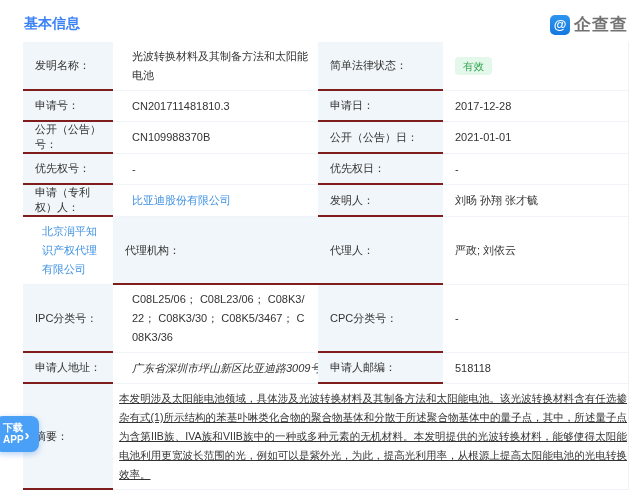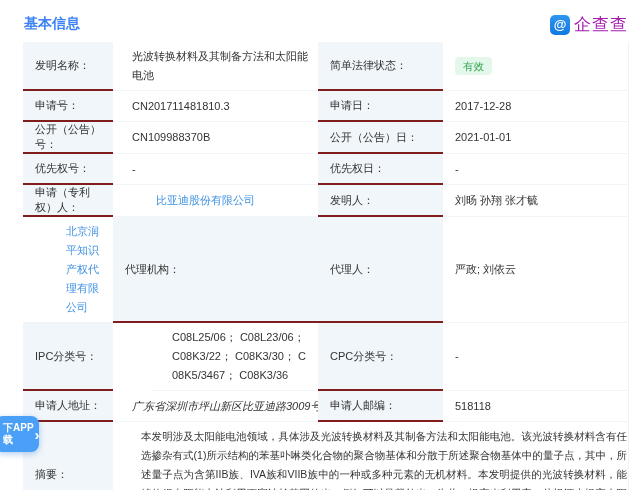--- a/index.html
+++ b/index.html
@@ -17,49 +17,50 @@
   .brand{
     position:absolute;top:13px;right:12px;
     display:flex;align-items:center;gap:4px;
   }
   .brand-icon{
     width:20px;height:20px;border-radius:5px;
     background:linear-gradient(180deg,#2d95f0,#1479df);
     color:#fff;font-size:13px;font-weight:700;
     display:flex;align-items:center;justify-content:center;
   }
-  .brand-name{font-size:17px;font-weight:400;color:#a21caf;letter-spacing:1px;}
+  .brand-name{font-size:17px;font-weight:700;color:#737373;letter-spacing:1px;}
 
   
   .info-table{
     position:absolute;top:42px;left:23px;width:605px;
     border-right:1px solid #eef3f7;
   }
   .row{display:grid;grid-template-columns:90px 205px 125px 185px;}
   .row.full{grid-template-columns:90px 515px;}
   .h47{min-height:47px}.h31{min-height:31px}.h60{min-height:60px}.h95{min-height:95px}.hTl{height:62px}
   .cell{box-sizing:border-box;display:flex;align-items:center;font-size:11px;color:#333;}
   .lbl{
     background:#f1f6fa;border-bottom:2px solid #7f1d1d;
     padding-left:12px;padding-right:4px;
   }
   .val{border-bottom:1px solid #f0f4f8;background:#fff;}
   .val1{padding:5px 8px 5px 19px;line-height:19px;}
   .val2{padding:5px 8px 5px 12px;line-height:19px;}
   .noborder{border-bottom:none;}
   .nowrap{white-space:nowrap;overflow:hidden;padding-right:2px;font-style:italic;}
-  .breakall{word-break:break-all;margin-left:40px;}
-  .link{color:#4092e2;cursor:pointer;margin-left:24px;}
+  .breakall{word-break:break-all;}
+  .link{color:#4092e2;cursor:pointer;}
   .status-badge{
     display:inline-block;background:#e3f7eb;color:#39a854;
     font-size:10.5px;padding:3px 8px;border-radius:4px;line-height:12px;
   }
   .abstract{
-    font-size:10.5px;line-height:19px;padding:5px 1px 5px 28px;
+    font-size:10.5px;line-height:19px;padding:5px 1px 5px 6px;
     text-align:justify;
+    text-decoration:underline;
   }
 
   
   .timeline{display:block;padding-top:7px;align-items:flex-start;}
   .tl-row{display:flex;align-items:center;}
   .tl-circle{
     box-sizing:border-box;width:15px;height:15px;border-radius:50%;
     border:1px solid #3e97f2;color:#3e97f2;background:#fff;
     font-size:9.5px;display:flex;align-items:center;justify-content:center;
     margin-left:26px;flex:0 0 15px;
@@ -73,21 +74,21 @@
   
   .dl-badge{
     position:absolute;left:-5px;top:416px;width:44px;height:36px;
     background:#4aa0f7;border-radius:8px;
     display:flex;align-items:center;
     box-shadow:0 2px 6px rgba(40,120,220,.35);
     cursor:pointer;
   }
   .dl-text{
     margin-left:8px;color:#fff;font-size:10px;font-weight:700;line-height:12px;
-    display:flex;flex-direction:row;
+    display:flex;flex-direction:column;
   }
   .dl-chevron{color:#fff;font-size:15px;margin-left:1px;font-weight:700;}
 </style>
 </head>
 <body>
 
 <div class="page-title">基本信息</div>
 
 <div class="brand">
   <span class="brand-icon">@</span>

